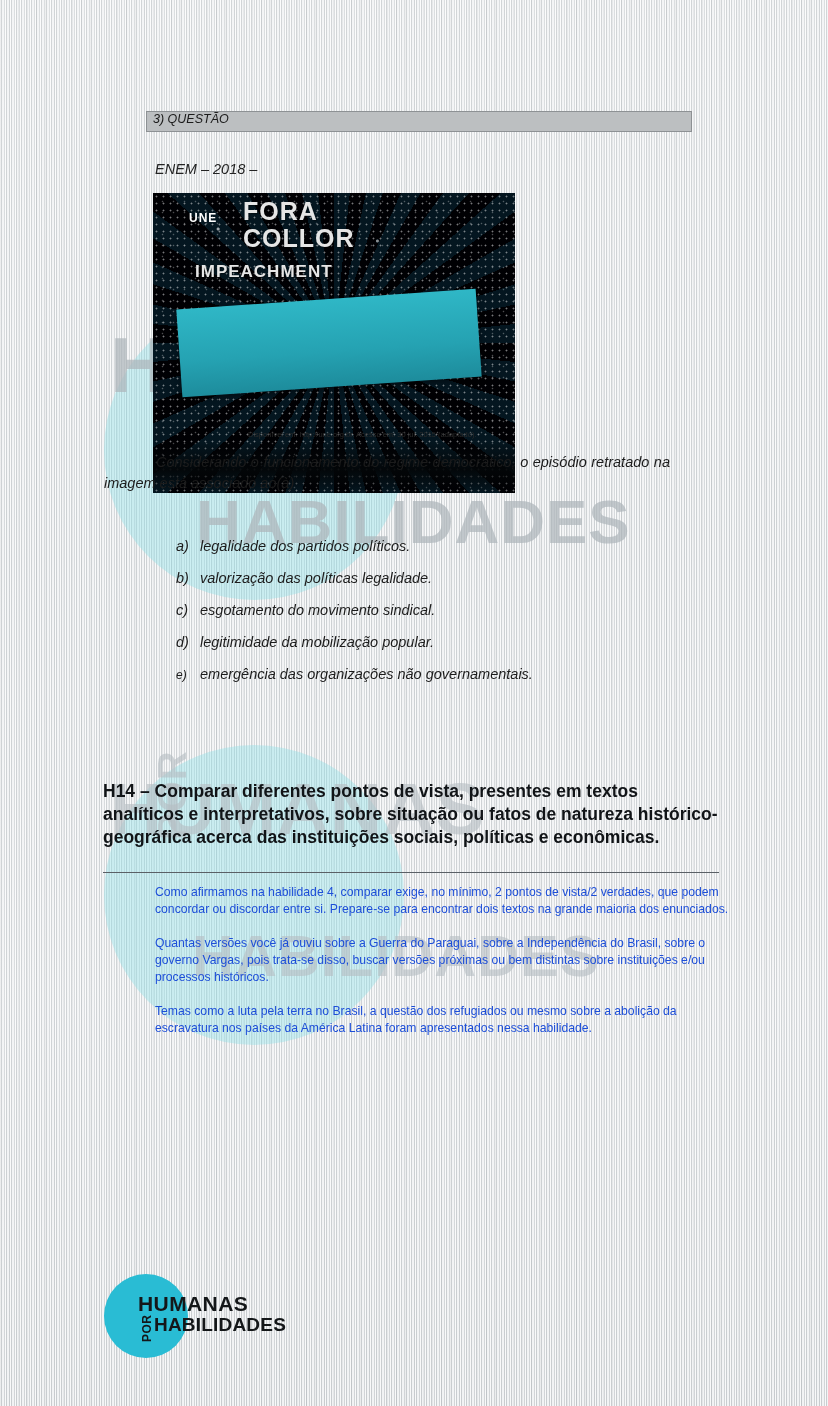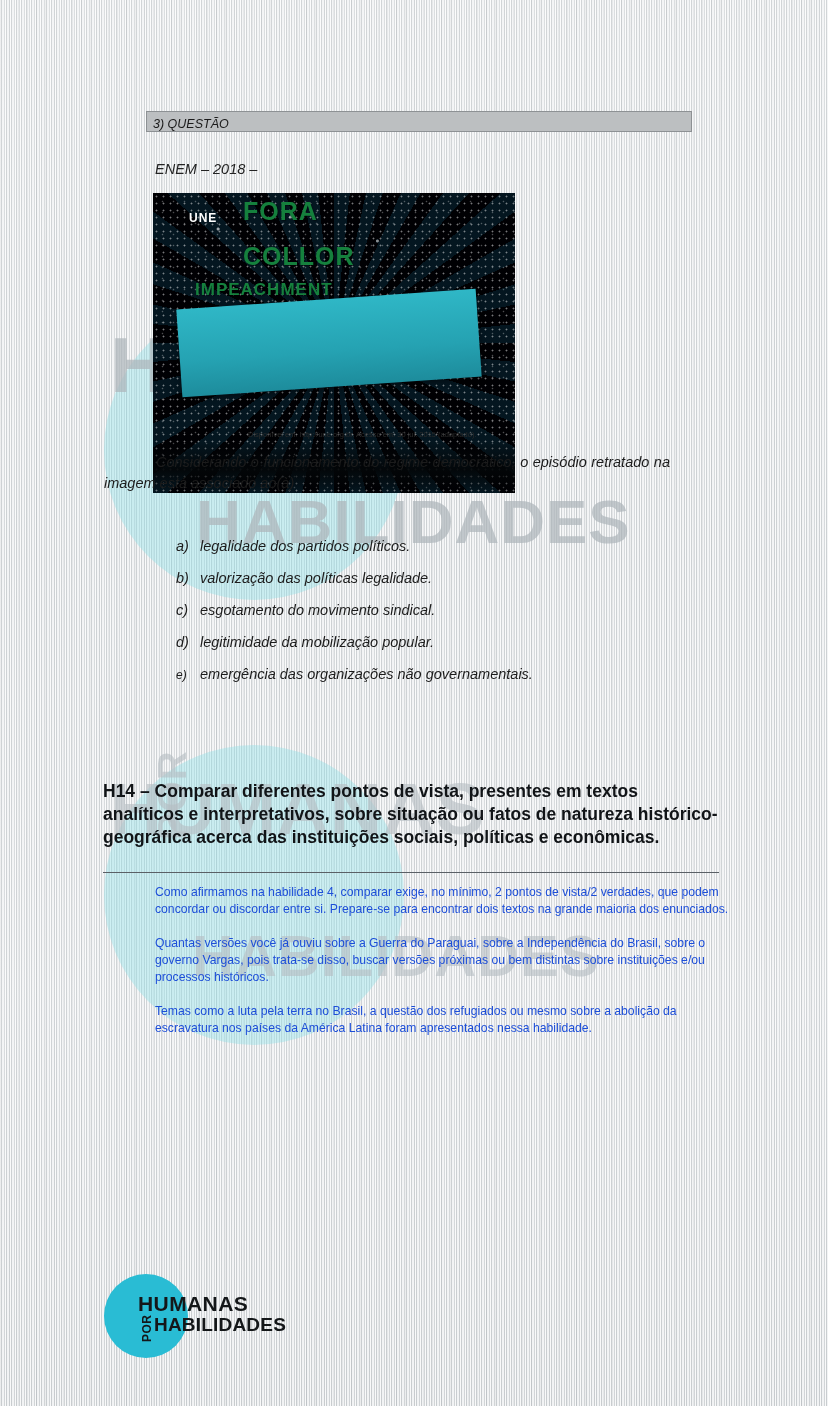--- a/index.html
+++ b/index.html
@@ -114,21 +114,21 @@
   .question-bar {
     position: absolute;
     left: 146px;
     top: 111px;
     width: 546px;
     height: 21px;
     background: #bcbfc1;
     border: 1px solid #8d9194;
     box-sizing: border-box;
     display: flex;
-    align-items: flex-end;
+    align-items: flex-start;
     padding-left: 6px;
     font-size: 12.5px;
     font-style: italic;
     color: #1b1b1b;
   }
 
   .source-line {
     position: absolute;
     left: 155px;
     top: 161px;
@@ -175,27 +175,27 @@
     width: 300px;
     height: 88px;
     background: linear-gradient(180deg, #2fb7c6 0%, #25a2b2 60%, #1d8c9c 100%);
     transform: rotate(-4deg);
     box-shadow: 0 2px 6px rgba(0,0,0,.45);
   }
   .photo .banner-text {
     position: absolute;
     left: 90px;
     top: 6px;
-    color: #15803d;
+    color: #e5e5e5;
     font-weight: bold;
     line-height: 1;
     text-shadow: 1px 1px 1px rgba(0,0,0,.4);
   }
   .photo .bt1 { font-size: 25px; letter-spacing: 1px; }
-  .photo .bt2 { font-size: 25px; letter-spacing: 1px; margin-top: 20px; }
+  .photo .bt2 { font-size: 25px; letter-spacing: 1px; margin-top: 2px; }
   .photo .bt3 { font-size: 17px; letter-spacing: 1px; margin-top: 12px; margin-left: -48px; }
   .photo .une {
     position: absolute;
     left: 36px;
     top: 18px;
     color: #ffffff;
     font-weight: bold;
     font-size: 12px;
     letter-spacing: 1px;
   }

